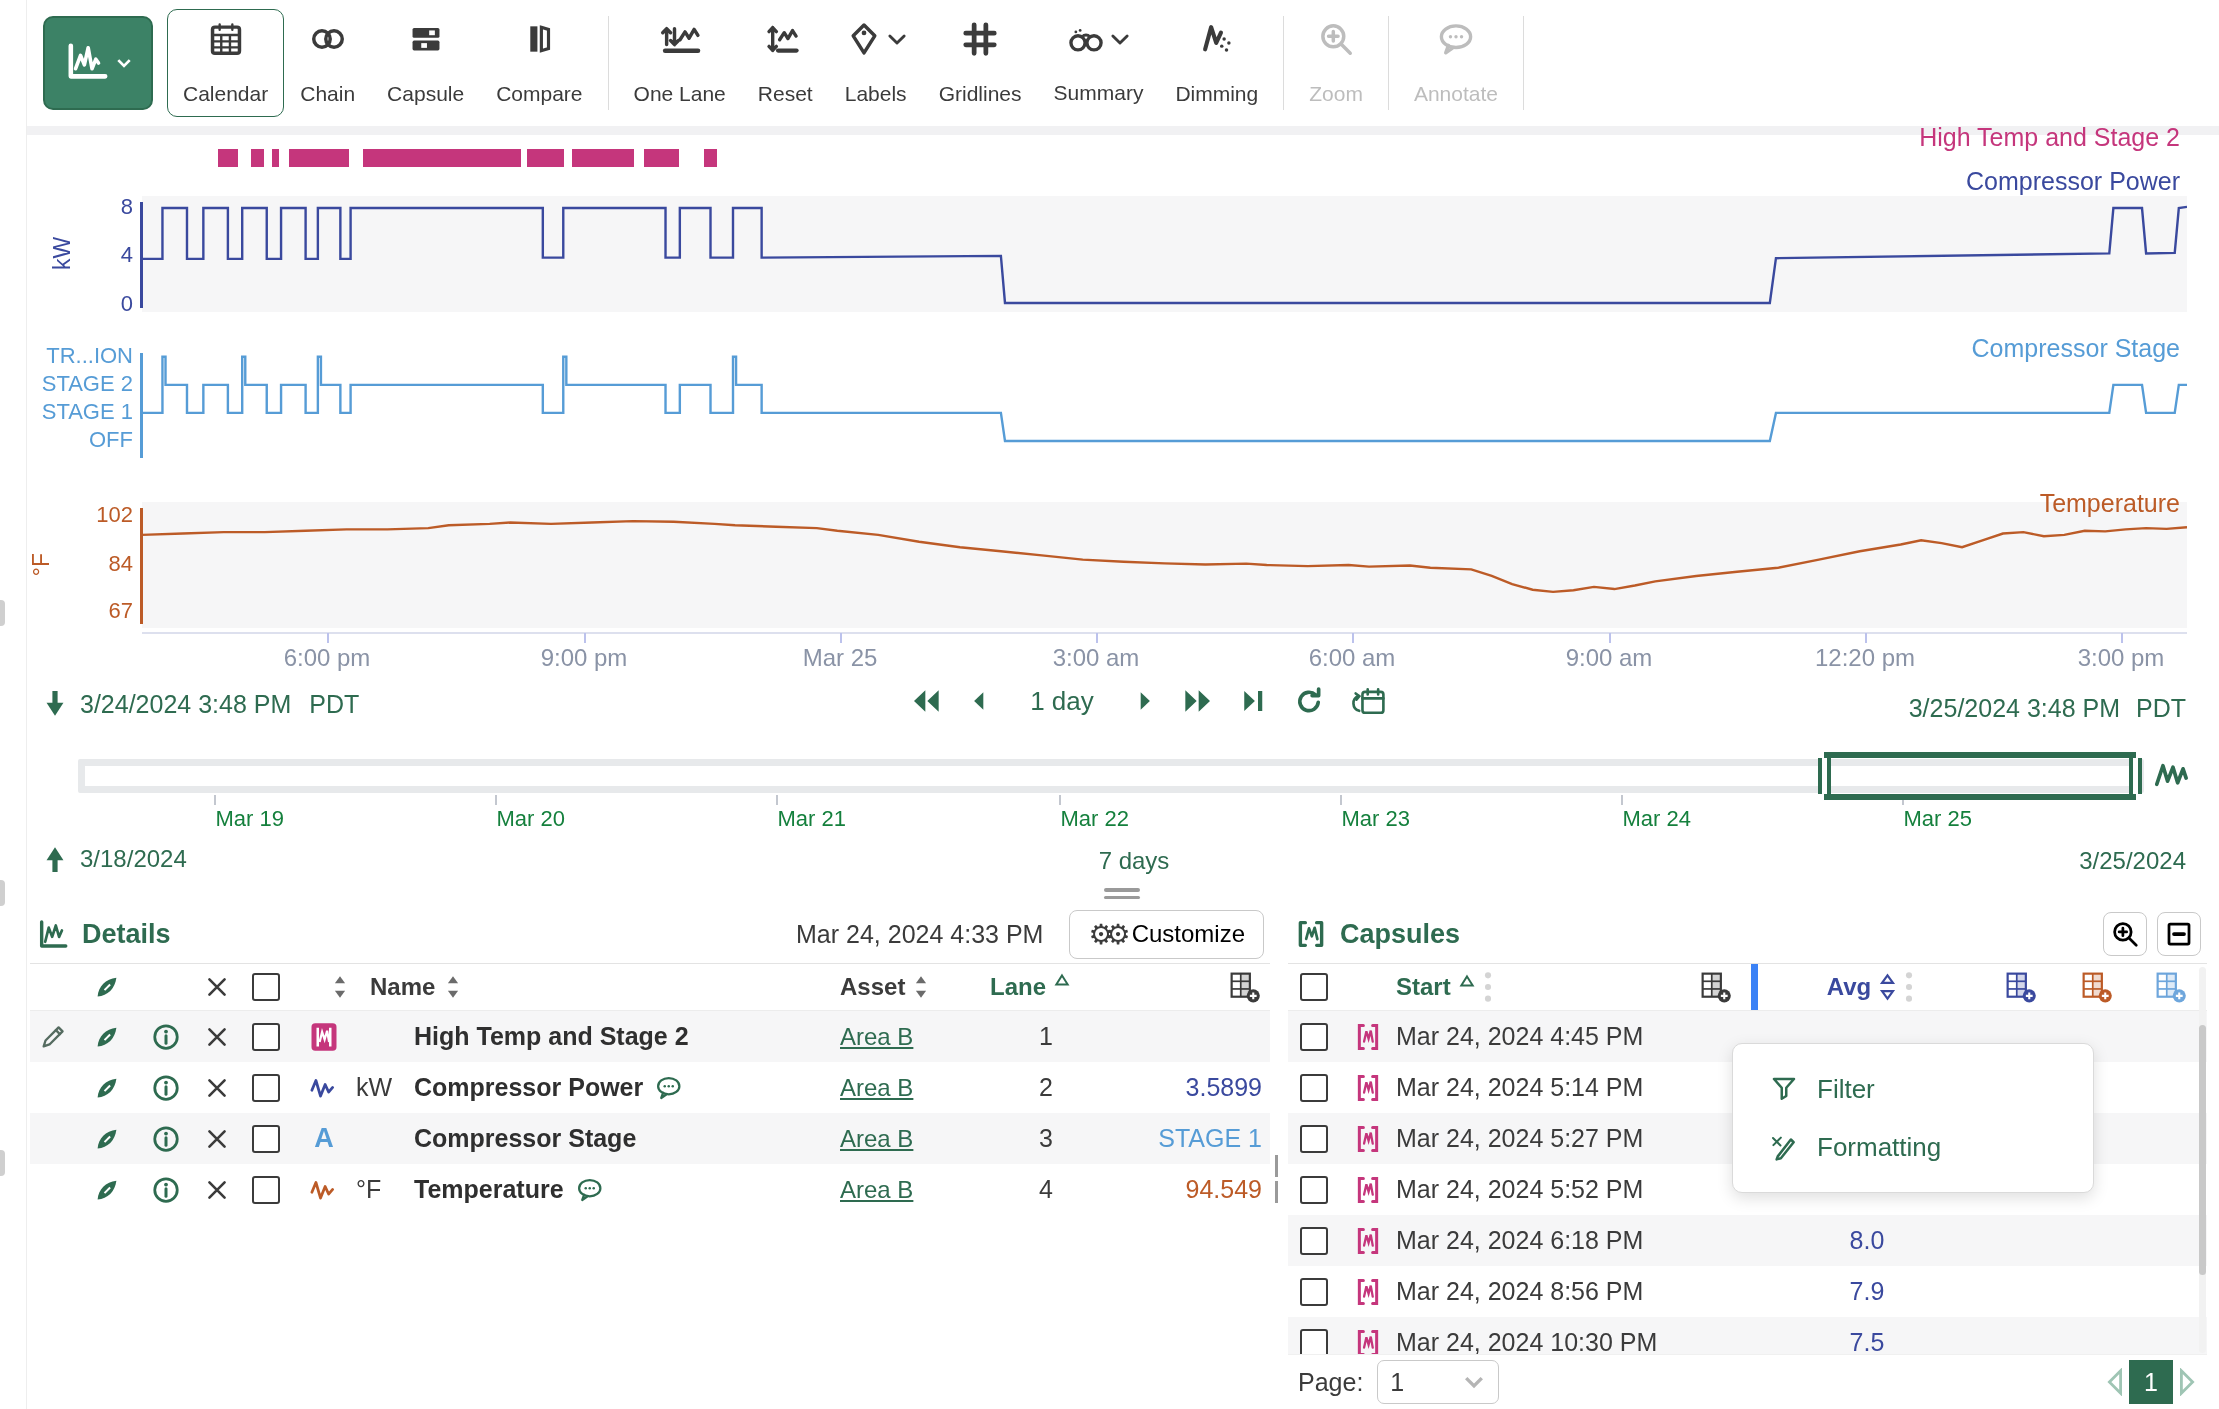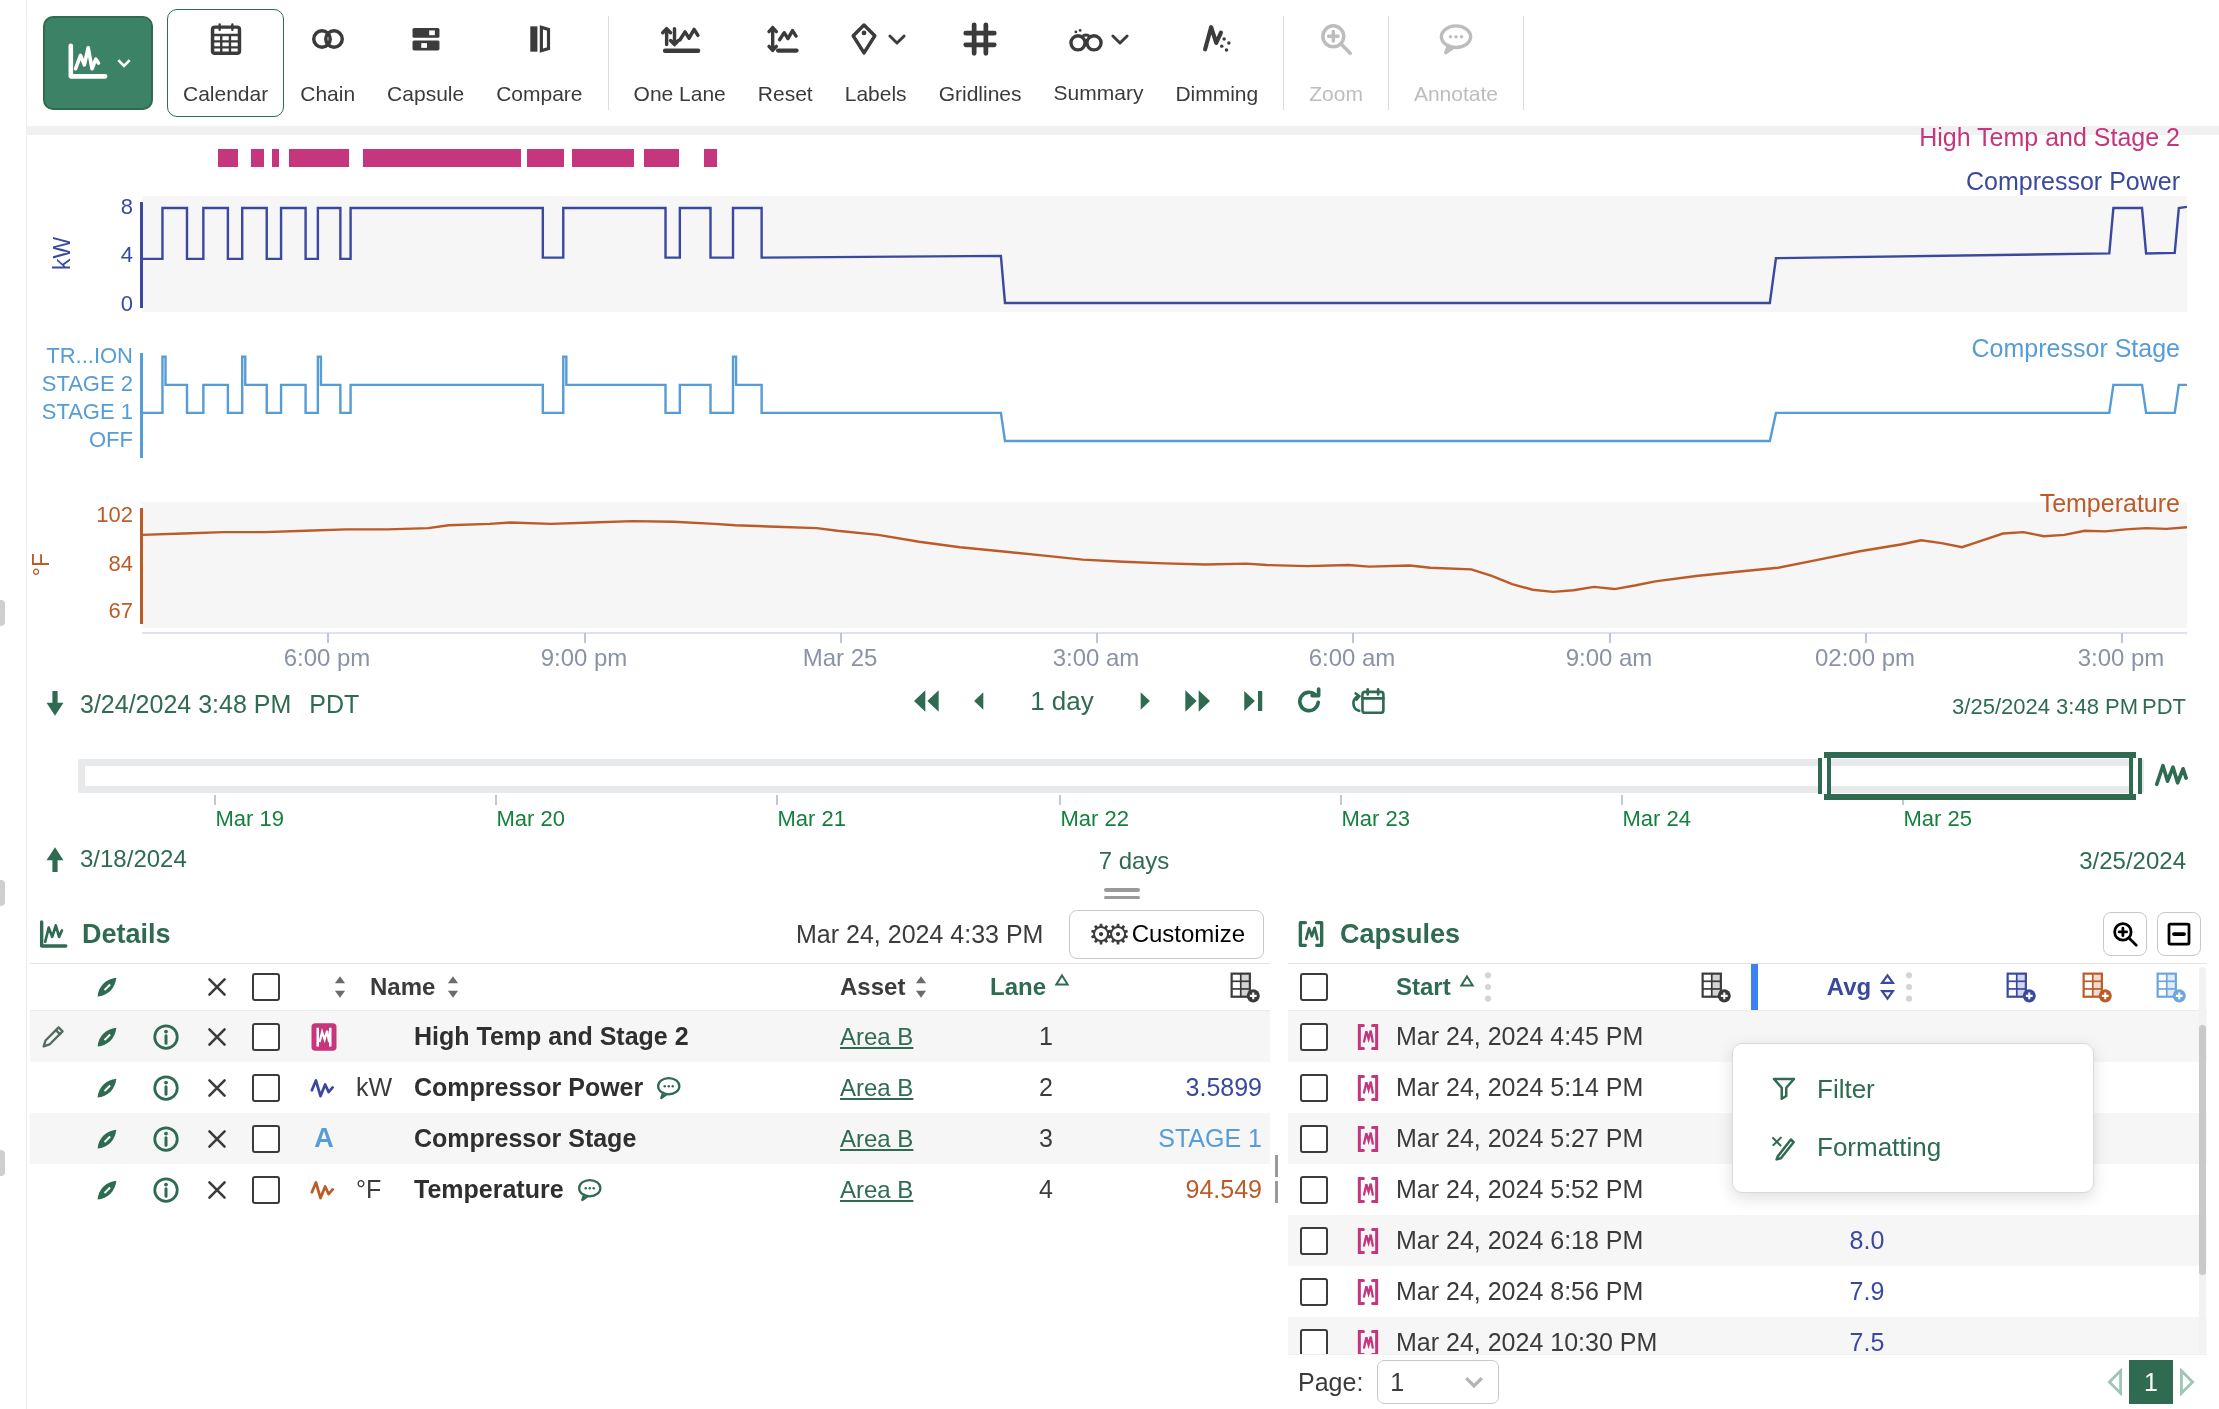--- a/index.html
+++ b/index.html
@@ -26,21 +26,21 @@
   .band{position:absolute;left:142px;width:2045px;background:#f6f6f7}
   .vaxis{position:absolute;width:2.5px}
   .tick-lab{position:absolute;width:115px;text-align:right;font-size:22px}
   .unit-lab{position:absolute;font-size:23px;transform:rotate(-90deg)}
   .xlab{position:absolute;width:170px;text-align:center;font-size:24px;color:#8A93A6;top:644px}
   .xtick{position:absolute;width:2px;height:10px;background:#bcc2ec;top:633px}
   .xbase{position:absolute;left:142px;width:2045px;top:632px;height:1.5px;background:#dde0ee}
   .cond-seg{position:absolute;top:149px;height:18px;background:#C5367C}
   
   .range-left{position:absolute;left:42px;top:688px;display:flex;align-items:center;gap:12px;color:#2E6B50;font-size:25px}
-  .range-right{position:absolute;right:33px;top:694px;display:flex;align-items:flex-start;gap:4px;color:#2E6B50;font-size:22px}
+  .range-right{position:absolute;right:33px;top:694px;display:flex;align-items:flex-start;gap:16px;color:#2E6B50;font-size:25px}
   .range-nav{position:absolute;left:849px;width:600px;top:684px;display:flex;align-items:center;justify-content:center;gap:24px;color:#2E6B50}
   .range-nav .dur{font-size:26px;margin:0 14px}
   .navbtn{cursor:pointer;display:flex;align-items:center}
   .tzgap{margin-left:6px}
   
   .ov-track{position:absolute;left:78px;top:759px;width:2066px;height:34px;background:#fff;border:7px solid #e7e9eb;box-sizing:border-box;border-radius:2px}
   .ov-sel{position:absolute;top:752px;height:48px;box-sizing:border-box;border-top:6px solid #2E6B50;border-bottom:6px solid #2E6B50}
   .ov-hdl{position:absolute;top:0;bottom:0;width:13px;background:#fff;border-left:4.5px solid #2E6B50;border-right:4.5px solid #2E6B50;box-sizing:border-box}
   .ov-tick{position:absolute;top:795px;width:2px;height:10px;background:#c3c7cf}
   .ov-lab{position:absolute;top:806px;width:140px;text-align:right;font-size:22px;color:#15803d}
@@ -313,21 +313,21 @@
       <div class="xlab" style="left:499px">9:00 pm</div>
       <div class="xtick" style="left:840px"></div>
       <div class="xlab" style="left:755px">Mar 25</div>
       <div class="xtick" style="left:1096px"></div>
       <div class="xlab" style="left:1011px">3:00 am</div>
       <div class="xtick" style="left:1352px"></div>
       <div class="xlab" style="left:1267px">6:00 am</div>
       <div class="xtick" style="left:1609px"></div>
       <div class="xlab" style="left:1524px">9:00 am</div>
       <div class="xtick" style="left:1865px"></div>
-      <div class="xlab" style="left:1780px">02:00 pm</div>
+      <div class="xlab" style="left:1780px">12:20 pm</div>
       <div class="xtick" style="left:2121px"></div>
       <div class="xlab" style="left:2036px">3:00 pm</div>
     </section>
 
   <div class="range-left">
     <span id="ic-arrow-down">
         <svg width="26" height="32" viewBox="0 0 20 24" fill="none">
           <path d="M10 2v11" stroke="#2E6B50" stroke-width="4"></path>
           <path d="M3.5 11h13L10 21z" fill="#2E6B50"></path>
         </svg>

